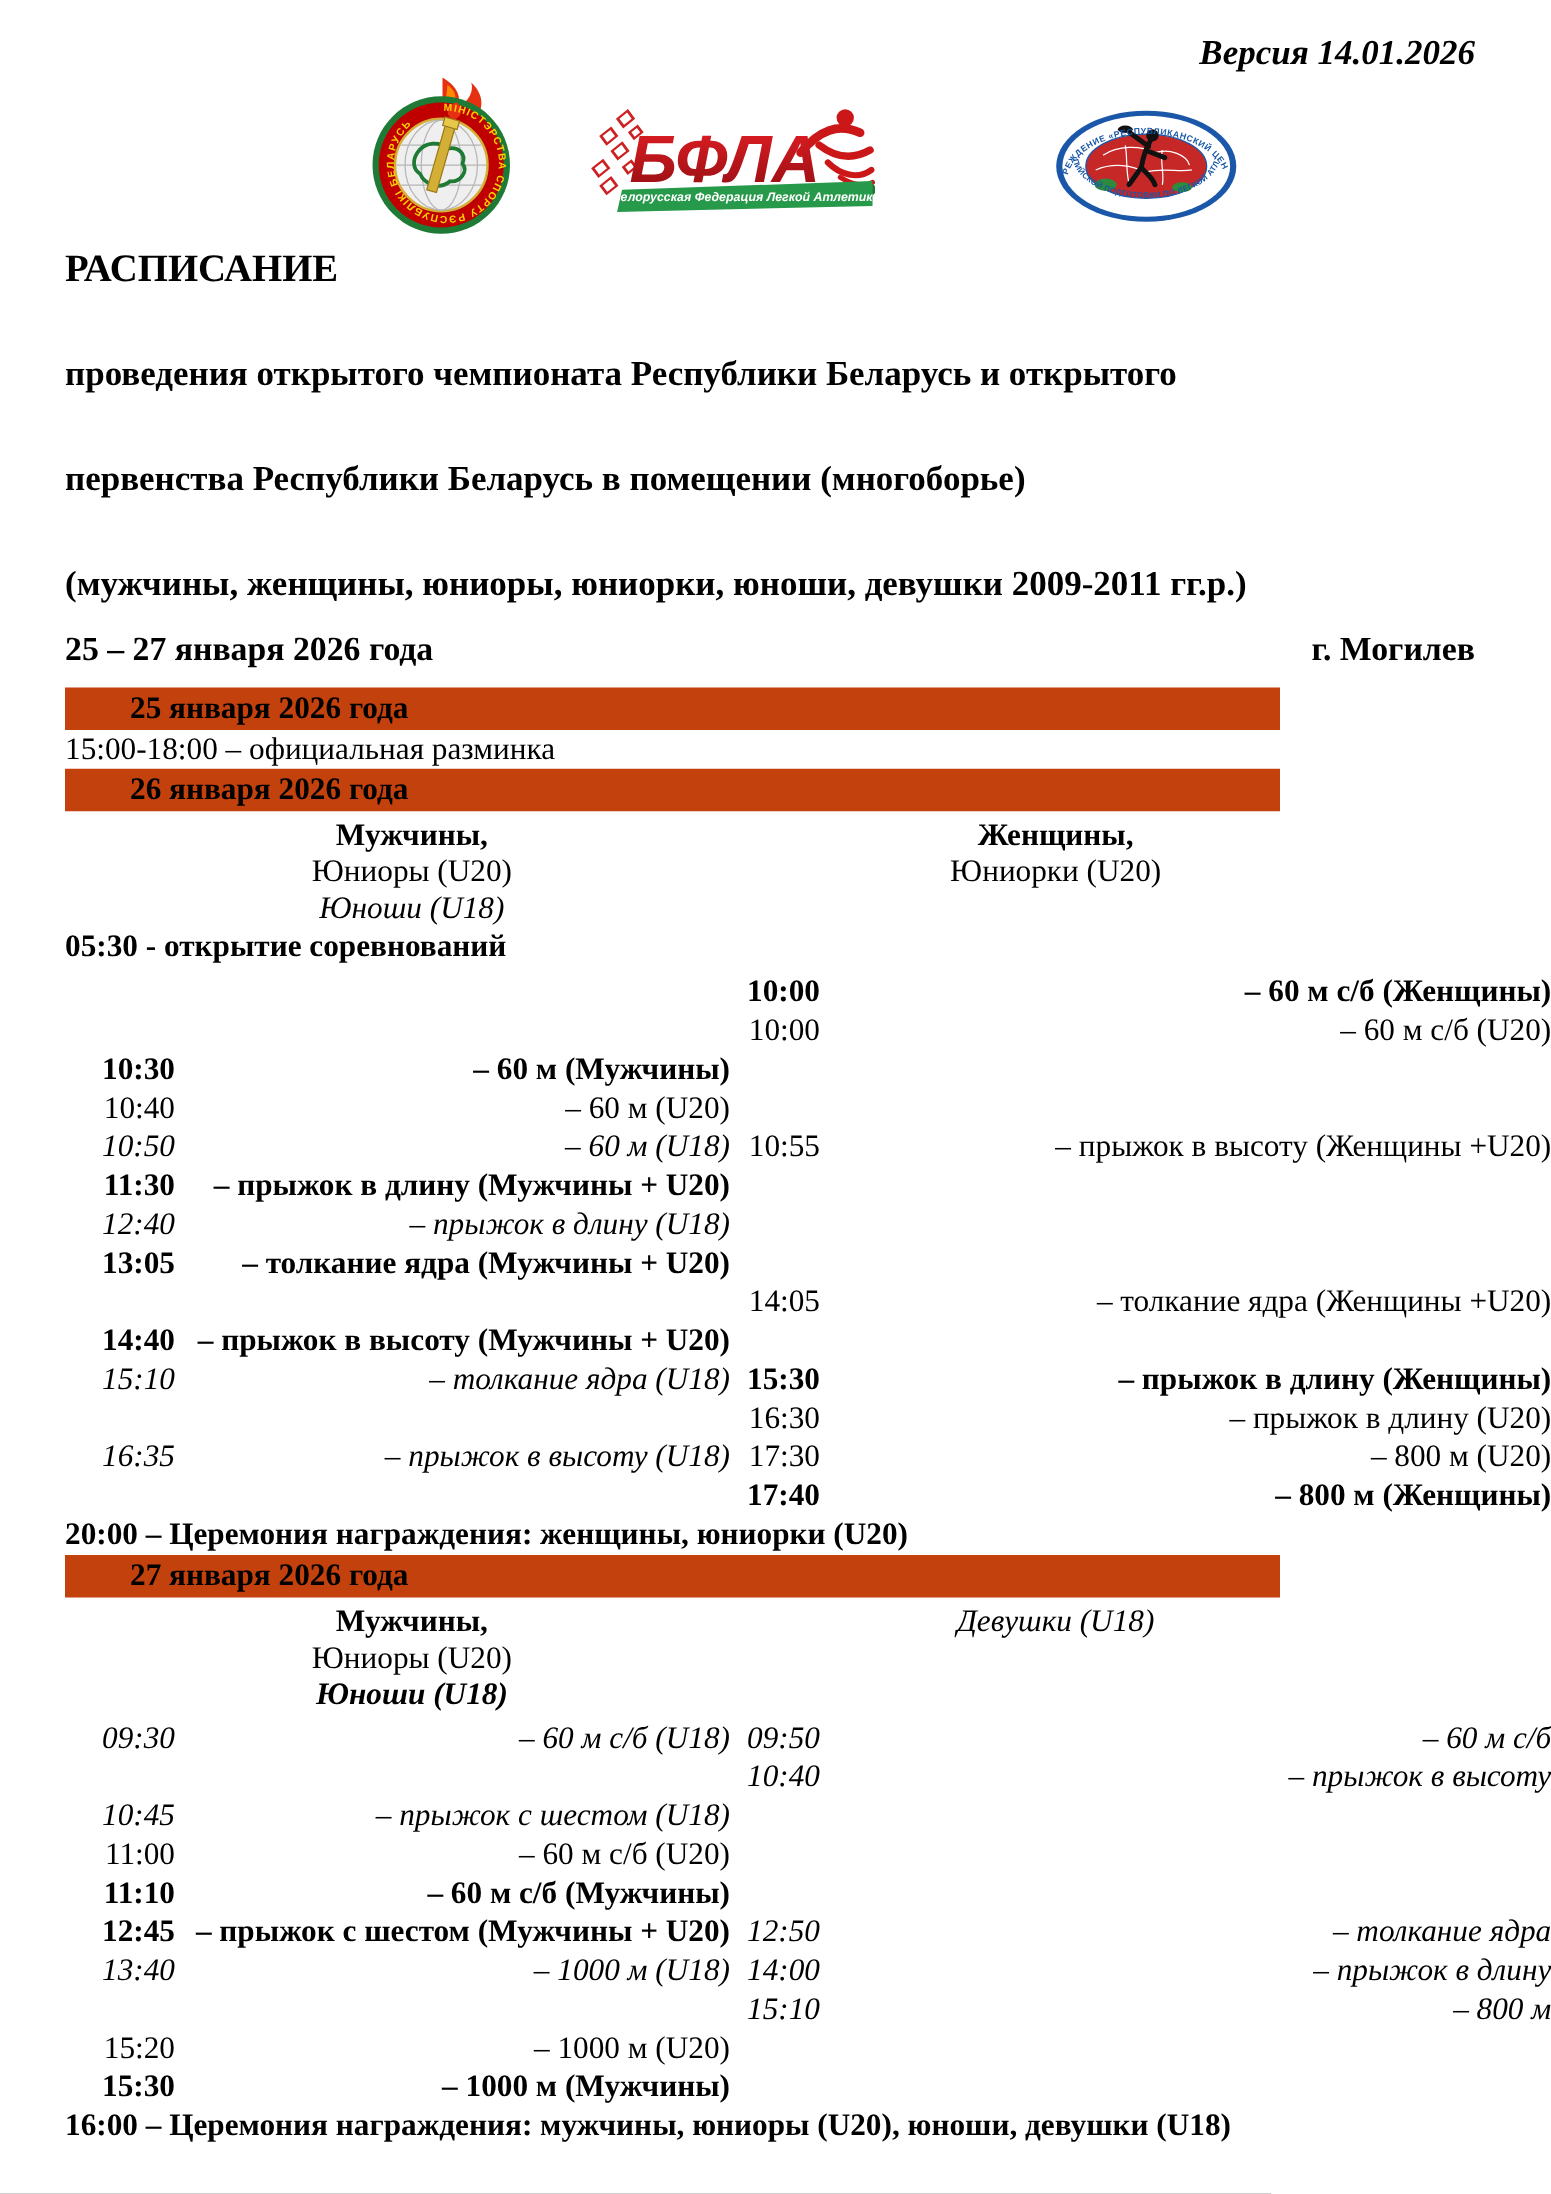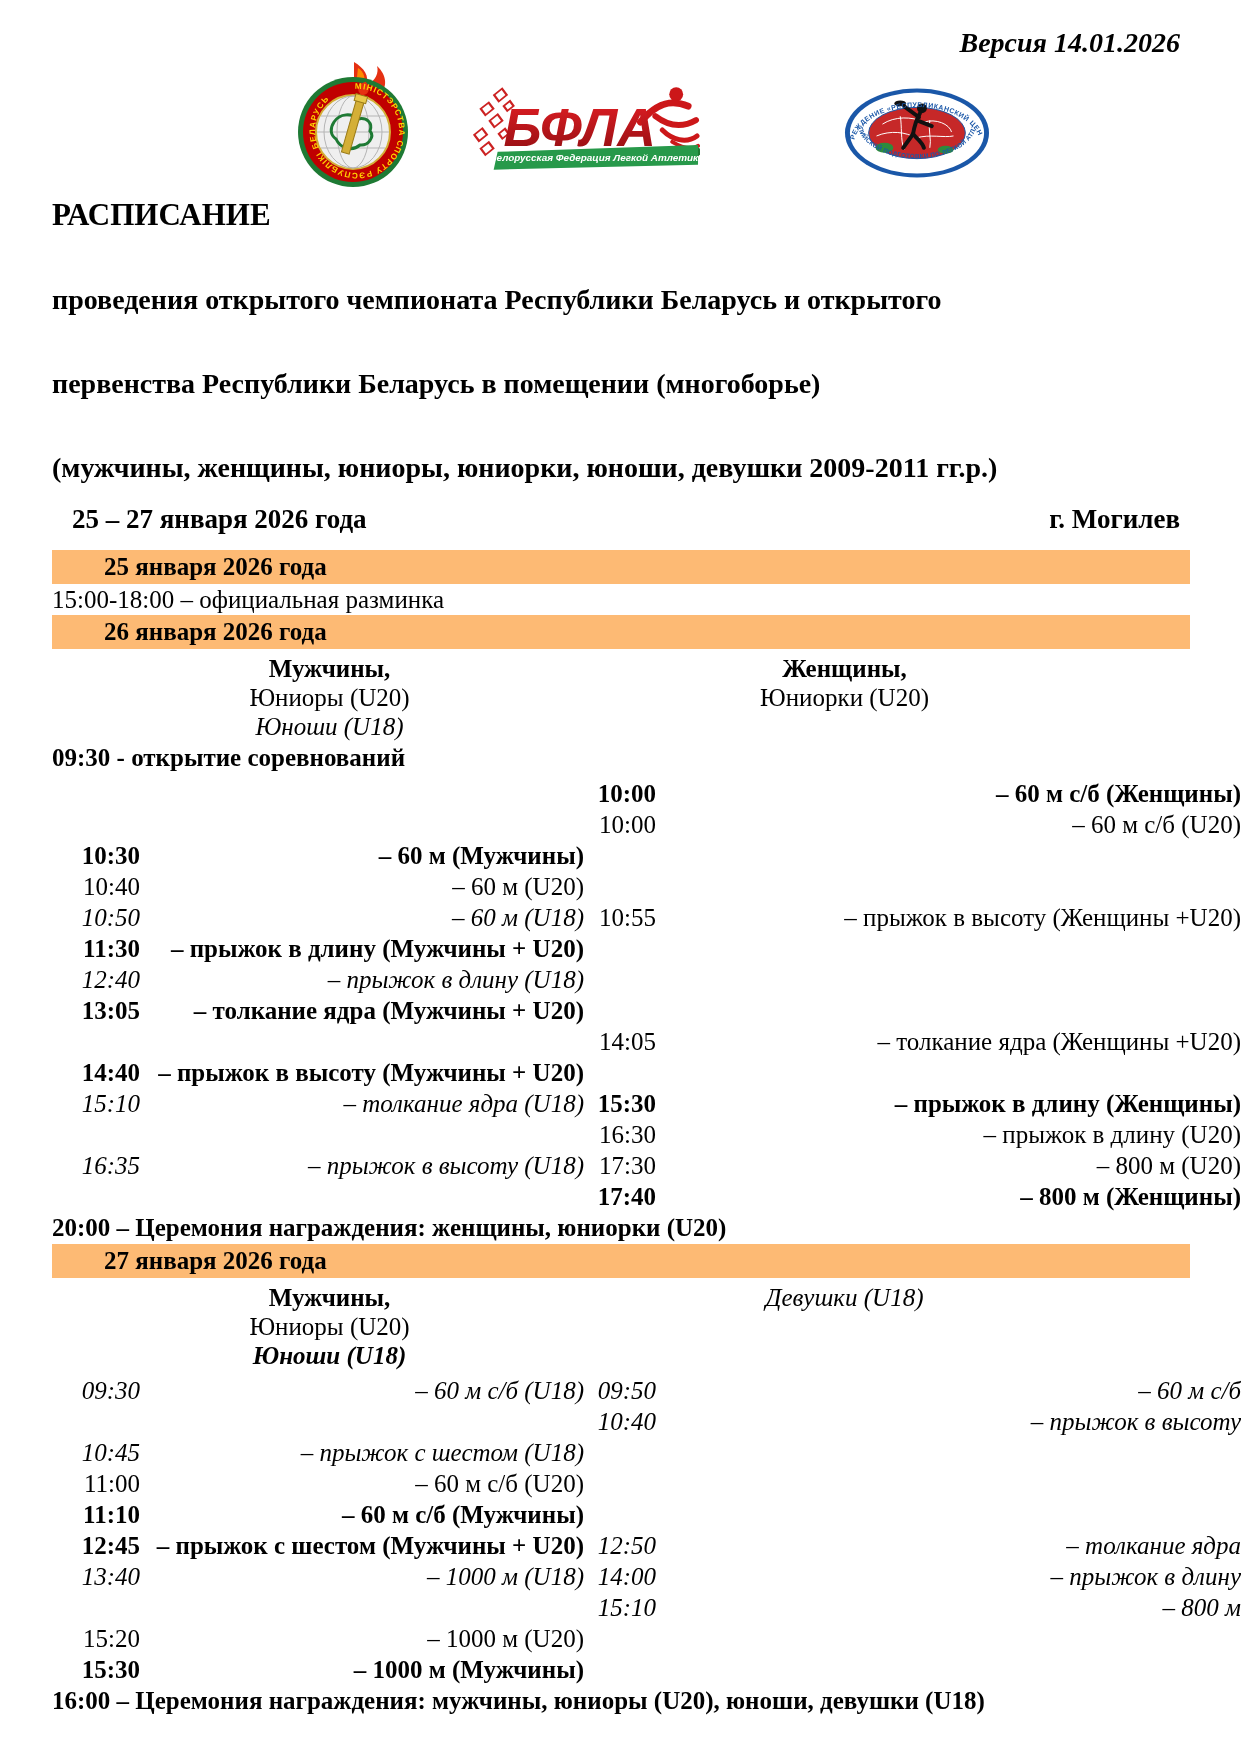--- a/index.html
+++ b/index.html
@@ -17,23 +17,23 @@
   .logos{position:relative;height:120px;margin-top:10px;}
   .logo{position:absolute;}
   .logo-ministry{left:294px;top:-8px;}
   .logo-bfla{left:452px;top:12px;}
   .logo-center{left:843px;top:16px;}
 
   .cline{margin-left:52px;width:1030px;text-align:left;}
   .title{font-size:31px;font-weight:bold;margin-top:6px;line-height:38px;}
   .subtitle{font-size:28px;font-weight:bold;line-height:36px;margin-top:48px;}
 
-  .date-row{display:flex;justify-content:space-between;padding:0 61px 0 72px;font-weight:bold;font-size:27px;margin-top:16px;line-height:34px;}
-
-  .banner{margin-left:52px;width:1138px;background:#fdba74;margin-top:0;}
+  .date-row{display:flex;justify-content:space-between;padding:0 61px 0 52px;font-weight:bold;font-size:27px;margin-top:16px;line-height:34px;}
+
+  .banner{margin-left:52px;width:972px;background:#c2410c;margin-top:0;}
   .banner.first{margin-top:14px;}
   .banner-text{font-weight:bold;font-size:25px;line-height:34px;}
 
   .warmup{font-size:25px;line-height:31px;}
 
   .headers{display:grid;grid-template-columns:515px 515px;padding-left:72px;padding-top:5px;}
   .hcol{text-align:center;font-size:25px;line-height:29px;}
 
   .opening{font-size:25px;font-weight:bold;line-height:30px;margin-top:2px;}
 
@@ -168,21 +168,21 @@
       <div class="hcol">
           <div class="hdr-line s-bold">Мужчины,</div>
           <div class="hdr-line s-regular">Юниоры (U20)</div>
           <div class="hdr-line s-italic">Юноши (U18)</div>
         </div>
       <div class="hcol">
           <div class="hdr-line s-bold">Женщины,</div>
           <div class="hdr-line s-regular">Юниорки (U20)</div>
         </div>
     </div>
-    <div class="cline opening">09:30 - открытие соревнований</div>
+    <div class="cline opening">05:30 - открытие соревнований</div>
     <div class="rows">
         <div class="srow">
           <span class="time "></span>
           <span class="event "></span>
           <span class="time s-bold">10:00</span>
           <span class="event s-bold">– 60 м с/б (Женщины)</span>
         </div>
         <div class="srow">
           <span class="time "></span>
           <span class="event "></span>

